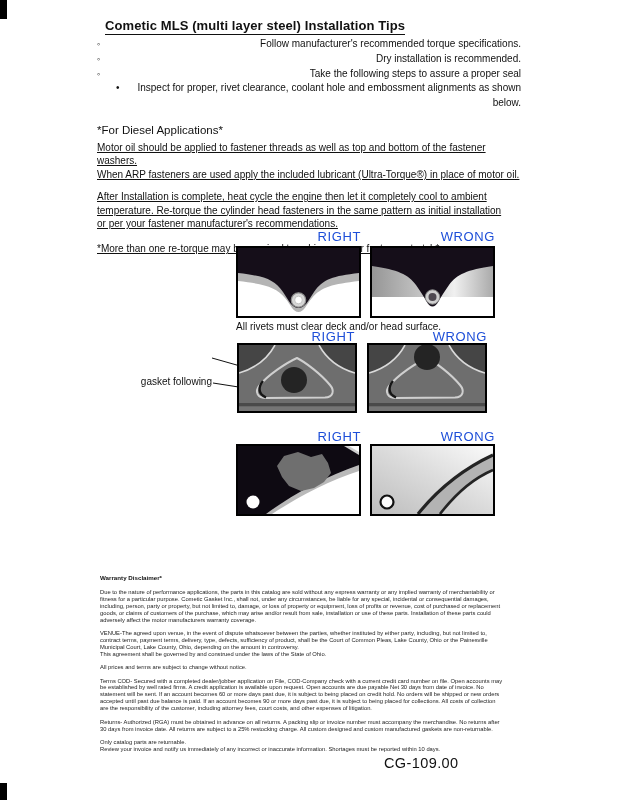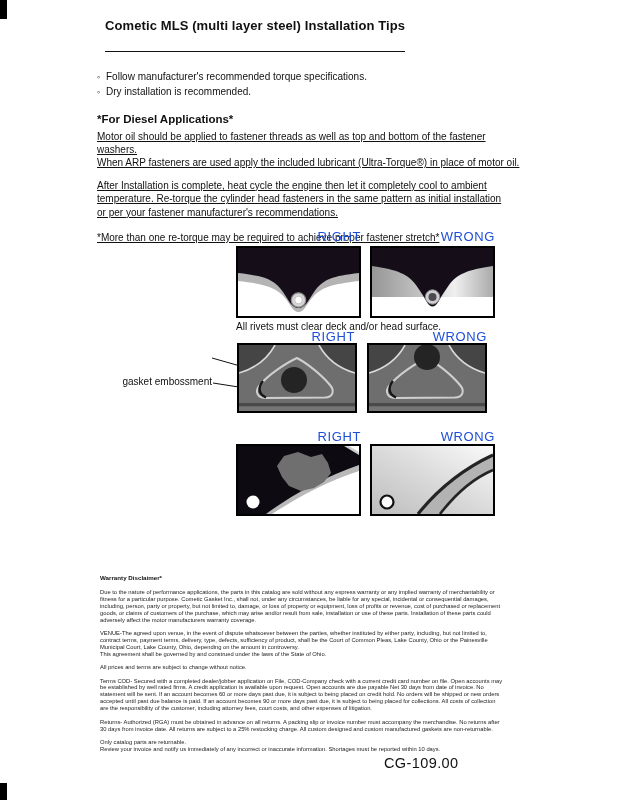--- a/index.html
+++ b/index.html
@@ -6,30 +6,30 @@
   .page{
     position:relative;width:618px;height:800px;background:#ffffff;overflow:hidden;
     font-family:"Liberation Sans", sans-serif;color:#111;
   }
   .edge-mark{position:absolute;left:0;width:7px;background:#000;}
   .edge-mark.top{top:0;height:19px;}
   .edge-mark.bottom{top:783px;height:17px;}
 
   .content{position:absolute;left:97px;top:14px;width:424px;}
   .content h1{
-    font-size:13px;font-weight:bold;margin:4px 0 16px 8px;display:inline-block;
-    border-bottom:1.6px solid #111;padding-bottom:18px;letter-spacing:0.1px;text-align:center;
+    font-size:13px;font-weight:bold;margin:4px 0 0 8px;display:inline-block;
+    border-bottom:1.6px solid #111;padding-bottom:1px;letter-spacing:0.1px;text-align:center;
   }
   ul.tips{list-style:none;margin:2px 0 0 0;padding:0;font-size:10px;}
-  ul.tips li{position:relative;padding-left:9px;line-height:14.8px;}
+  ul.tips li{position:relative;padding-left:9px;line-height:14.8px;text-align:right;}
   ul.tips li::before{content:"◦";position:absolute;left:0;top:0;font-size:9px;}
   ul.tips li.sub{padding-left:28px;}
   ul.tips li.sub::before{content:"•";left:19px;font-size:10px;}
 
-  .diesel h2{font-size:11.5px;font-weight:bold;margin:13px 0 5px 0;}
+  .diesel h2{font-size:11.5px;font-weight:normal;margin:13px 0 5px 0;}
   .diesel p{font-size:10px;line-height:13.4px;margin:0 0 9px 0;white-space:pre-line;text-decoration:underline;}
   .diesel p.note{margin-top:12px;}
 
   .rw-label{position:absolute;width:125px;text-align:right;font-size:13px;letter-spacing:0.6px;color:#1d4ed8;}
   .panel{position:absolute;border:2px solid #000;background:#fff;line-height:0;}
   .caption{position:absolute;font-size:10px;line-height:11.5px;color:#111;white-space:pre-line;}
   .side-label{position:absolute;width:116px;text-align:right;font-size:10px;line-height:10.8px;white-space:pre-line;}
   .pointer-overlay{position:absolute;left:212px;top:344px;}
 
   .disclaimer{position:absolute;left:100px;top:574px;width:424px;}
@@ -44,20 +44,22 @@
 <div class="page">
 
   <div class="edge-mark top"></div>
   <div class="edge-mark bottom"></div>
 
   <div class="content">
     <h1>Cometic MLS (multi layer steel) Installation Tips</h1>
     <ul class="tips">
       <li>Follow manufacturer's recommended torque specifications.</li>
       <li>Dry installation is recommended.</li>
+      <li>Take the following steps to assure a proper seal</li>
+      <li class="sub">Inspect for proper, rivet clearance, coolant hole and embossment alignments as shown below.</li>
     </ul>
     <div class="diesel">
       <h2>*For Diesel Applications*</h2>
       <p>Motor oil should be applied to fastener threads as well as top and bottom of the fastener washers.
 When ARP fasteners are used apply the included lubricant (Ultra-Torque®) in place of motor oil.</p>
       <p>After Installation is complete, heat cycle the engine then let it completely cool to ambient
 temperature. Re-torque the cylinder head fasteners in the same pattern as initial installation
 or per your fastener manufacturer's recommendations.</p>
       <p class="note">*More than one re-torque may be required to achieve proper fastener stretch*</p>
     </div>
@@ -90,21 +92,21 @@
       <path d="M0,0 L121,0 L121,18 C95,22 85,26 77,37 C72,44 69,49 66.5,53.5 C64.5,57 62.7,58.5 60.5,58.5 C58.3,58.5 56.5,57 54.5,53.5 C52,49 49,44 44,37 C36,26 26,22 0,18 Z" fill="#150e19"></path>
       <circle cx="60.5" cy="49" r="7.2" fill="#cfcfcf" stroke="#8a8a8a" stroke-width="1"></circle>
       <circle cx="60.5" cy="49" r="4" fill="#4e4850"></circle>
     </svg>
   </div>
   <div class="caption" style="left:236px;top:321px;width:300px;">All rivets must clear deck and/or head surface.</div>
 
   <div class="rw-label" style="left:235px;top:329px;width:120px;">RIGHT</div>
   <div class="rw-label" style="left:367px;top:329px;width:120px;">WRONG</div>
 
-  <div class="side-label" style="left:96px;top:377px;">gasket embossment</div>
+  <div class="side-label" style="left:96px;top:377px;">gasket following</div>
   <svg class="pointer-overlay" width="86" height="52" viewBox="0 0 86 52">
     <line x1="0" y1="14" x2="81" y2="37" stroke="#111" stroke-width="1"></line>
     <line x1="1" y1="39" x2="52" y2="47" stroke="#111" stroke-width="1"></line>
   </svg>
 
   <div class="panel" style="left:237px;top:343px;">
     <svg width="116" height="66" viewBox="0 0 116 66">
       <rect x="0" y="0" width="116" height="66" fill="#6e6e6e"></rect>
       <path d="M0,0 L36,0 C29,13 17,23 0,28 Z" fill="#454545"></path>
       <path d="M36,0 C29,13 17,23 0,28" stroke="#d9d9d9" stroke-width="1.6" fill="none"></path>

